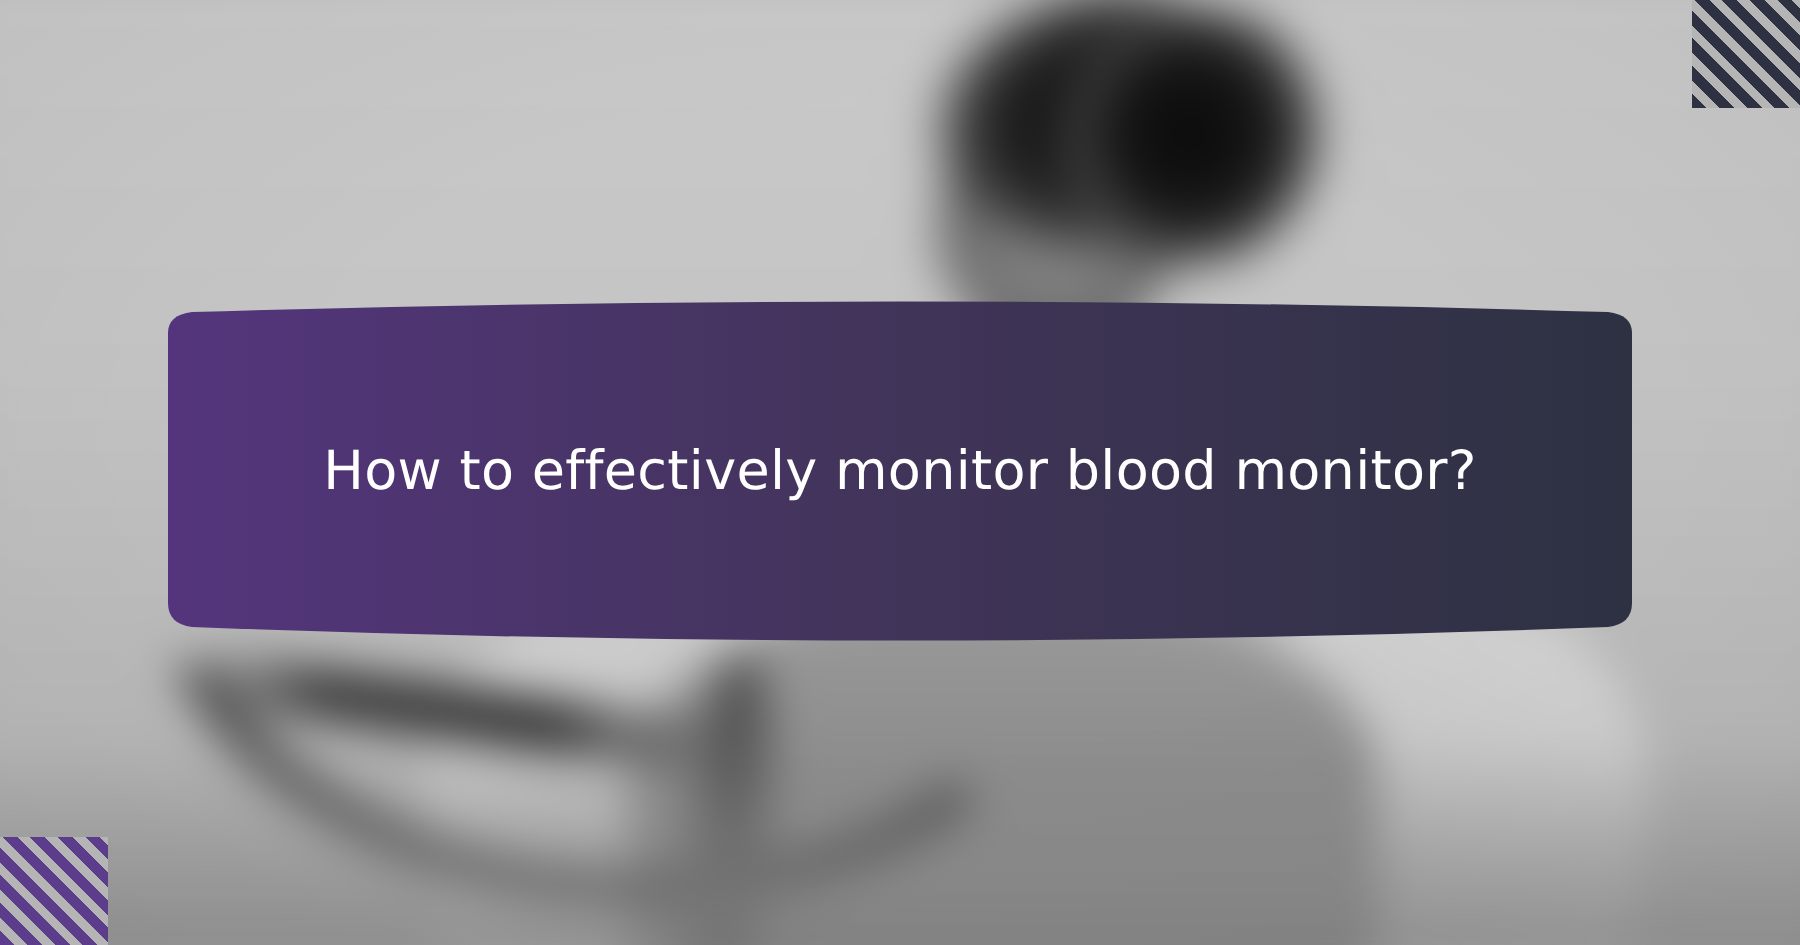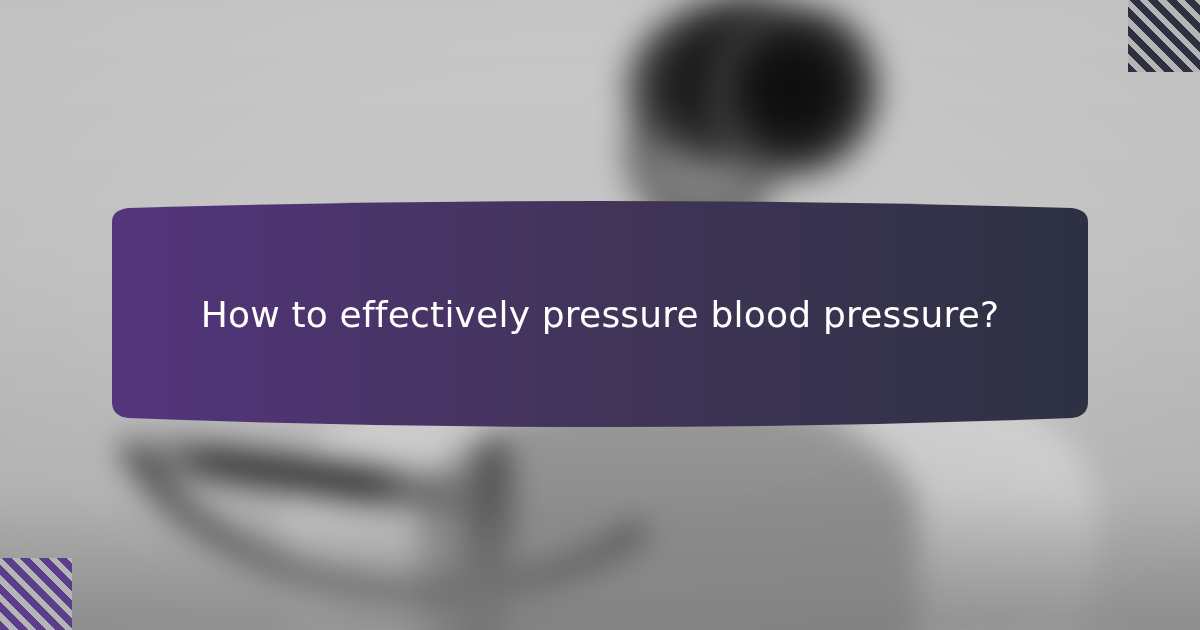--- a/index.html
+++ b/index.html
@@ -245,16 +245,16 @@
         M 16,26
         Q 16,14 32,12
         Q 504,-2 976,12
         Q 992,14 992,26
         L 992,206
         Q 992,220 976,222
         Q 504,240 32,222
         Q 16,220 16,206
         Z" fill="url(#bannerGrad)"></path>
     </svg>
-    <div class="banner-text">How to effectively pressure blood pressure?</div>
+    <div class="banner-text">How to effectively monitor blood monitor?</div>
   </div>
 
 </div>
 
 </body></html>

